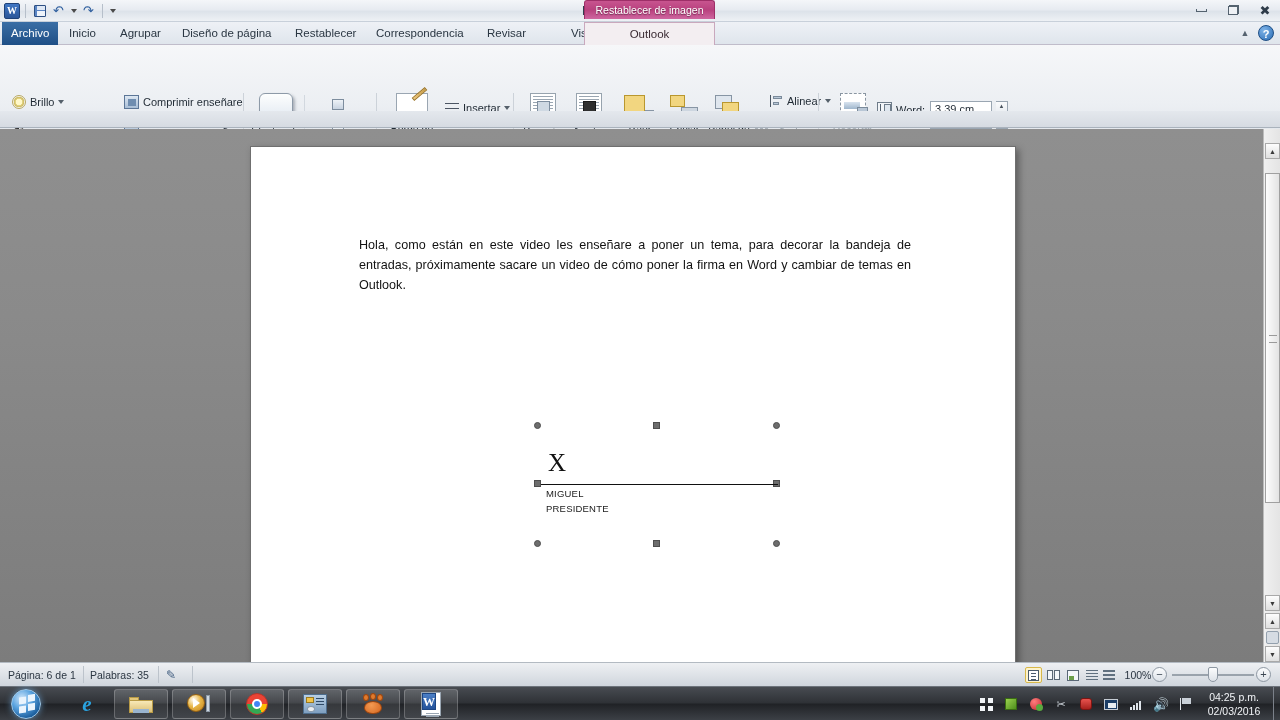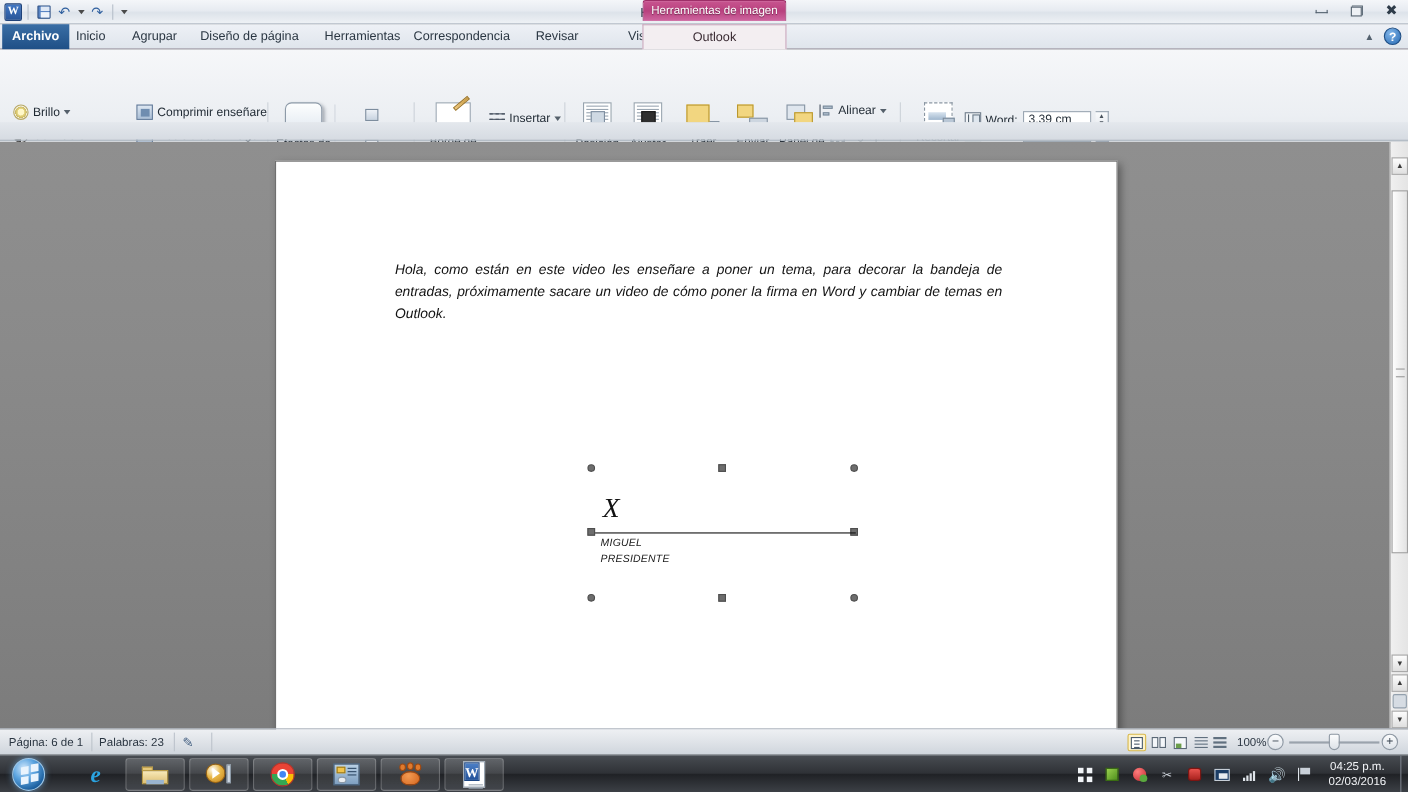--- a/index.html
+++ b/index.html
@@ -65,21 +65,21 @@
     position: absolute; left: 0; top: 22px; width: 1280px; height: 23px;
     background: linear-gradient(to bottom, #eef1f6, #dfe5ec);
     border-bottom: 1px solid #c0bcca;
   }
   .tab {
     position: absolute; top: 0; height: 23px; line-height: 23px;
     padding: 0 9px; font-size: 11.5px; color: #2a3642; white-space: nowrap; cursor: default;
   }
   .tab.file {
     background: linear-gradient(to bottom, #3a6ea5, #1f4f86);
-    color: #fff; font-weight: bold;
+    color: #fff; font-weight: normal;
   }
   .tab.active {
     background: #f3eef1;
     border-left: 1px solid #c9a8bd; border-right: 1px solid #c9a8bd;
     border-top: 1px solid #c9a8bd;
     color: #3a2b33;
   }
   .helpbtn {
     position: absolute; right: 6px; top: 25px; width: 16px; height: 16px; border-radius: 50%;
     background: radial-gradient(circle at 35% 30%, #7fb4e8, #2a6cb5);
@@ -192,21 +192,20 @@
 
   
   .docarea {
     position: absolute; left: 0; top: 129px; width: 1280px; height: 533px;
     background: linear-gradient(to bottom, #8f8f8f 0%, #8a8a8a 35%, #7c7c7c 100%);
   }
   .page {
     position: absolute; left: 250px; top: 17px; width: 766px; height: 520px;
     background: #ffffff; box-shadow: 3px 3px 7px rgba(0,0,0,.35);
     border: 1px solid #6f6f6f;
-    font-style: italic;
   }
   .body-text {
     position: absolute; left: 108px; top: 88px; width: 552px;
     font-size: 12.6px; line-height: 20px; color: #121212; text-align: justify;
     font-family: "Liberation Sans", sans-serif;
   }
   
   .sigobj { position: absolute; left: 283px; top: 275px; width: 246px; height: 125px; }
   .sig-x {
     position: absolute; left: 14px; top: 28px; font-size: 25px; line-height: 25px;
@@ -312,28 +311,28 @@
       <div class="wc">
           <span class="wc-min"></span>
         </div>
       <div class="wc">
           <span class="wc-max"></span>
         </div>
       <div class="wc wc-close">✖</div>
     </div>
   </div>
 
-  <div class="ctx-tab">Herramientas de imagen</div>
+  <div class="ctx-tab">Restablecer de imagen</div>
 
   <div class="tabstrip">
     <div class="tab file" style="left:2px">Archivo</div>
     <div class="tab" style="left:60px">Inicio</div>
     <div class="tab" style="left:111px">Agrupar</div>
     <div class="tab" style="left:173px">Diseño de página</div>
-    <div class="tab" style="left:286px">Herramientas</div>
+    <div class="tab" style="left:286px">Restablecer</div>
     <div class="tab" style="left:367px">Correspondencia</div>
     <div class="tab" style="left:478px">Revisar</div>
     <div class="tab" style="left:562px">Vista</div>
     <div class="tab active" style="left:584px;width:131px;text-align:center;padding:0">Outlook</div>
   </div>
   <div class="collapsebtn">▲</div>
   <div class="helpbtn">?</div>
 
   <div class="ribbon">
 
@@ -477,21 +476,21 @@
     </div>
     <div class="r-big" style="left:705px; top:50px; width:48px">
       <span class="panel-ic">
         <span class="p1"></span>
           <span class="p2"></span>
           <span class="cur"></span>
       </span>
       <span style="margin-top:3px">Panel de</span>
       <span>selección</span>
     </div>
-    <div class="r-item" style="left:745px; top:50px">
+    <div class="r-item" style="left:770px; top:50px">
       <span style="width:13px;height:12px;display:inline-block;position:relative">
         <span style="position:absolute;left:0;top:0;width:1px;height:12px;background:#4a5562"></span>
         <span style="position:absolute;left:3px;top:1px;width:9px;height:3px;background:#b9c8d8;border:1px solid #7b8b9b"></span>
         <span style="position:absolute;left:3px;top:7px;width:6px;height:3px;background:#b9c8d8;border:1px solid #7b8b9b"></span>
       </span>
       <span>Alinear</span>
       <span class="cap"></span>
     </div>
     <div class="r-item dim" style="left:755px; top:72px">
       <span style="width:13px;height:12px;display:inline-block;border:1px dashed #a9b1b9"></span>
@@ -573,21 +572,21 @@
     <div class="vs-thumb"></div>
     <div class="vs-extra" style="top:466px">▼</div>
     <div class="vs-extra" style="top:484px">▲</div>
     <div class="browse-obj" style="top:502px"></div>
     <div class="vs-extra" style="top:517px">▼</div>
   </div>
 
   <div class="statusbar">
     <div class="sb-item" style="left:8px">Página: 6 de 1</div>
     <div class="sb-sep" style="left:83px"></div>
-    <div class="sb-item" style="left:90px">Palabras: 23</div>
+    <div class="sb-item" style="left:90px">Palabras: 35</div>
     <div class="sb-sep" style="left:158px"></div>
     <div class="sb-item" style="left:166px;font-size:12px;color:#3d5a7d">✎</div>
     <div class="sb-sep" style="left:192px"></div>
 
     <div class="view-btn sel" style="left:1025px">
       <span style="width:11px;height:11px;border:1px solid #4a5a6b;background:#fff;display:block;position:relative">
         <span style="position:absolute;left:2px;top:2px;right:2px;height:1px;background:#4a5a6b;box-shadow:0 3px 0 #4a5a6b,0 6px 0 #4a5a6b"></span>
       </span>
     </div>
     <div class="view-btn" style="left:1045px">

